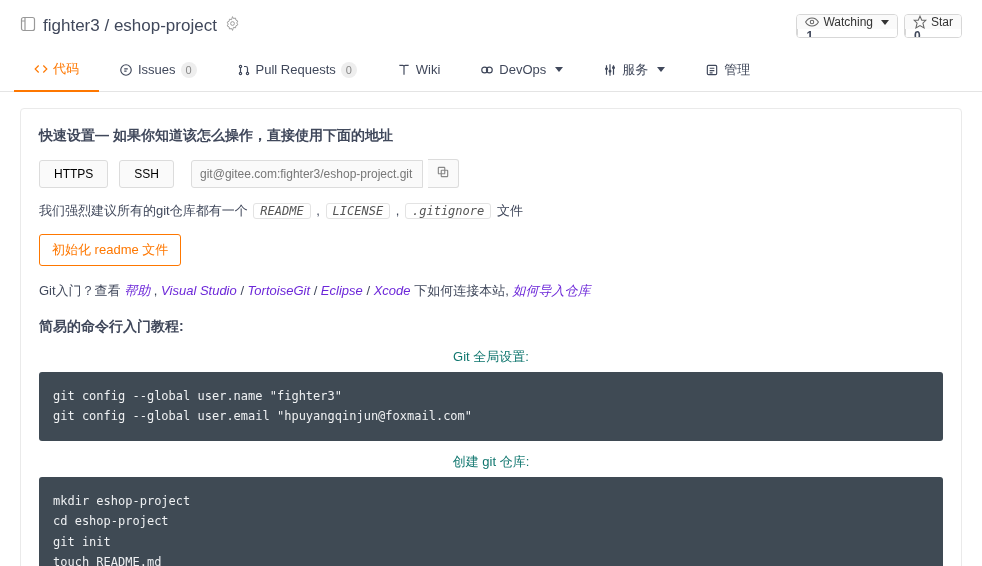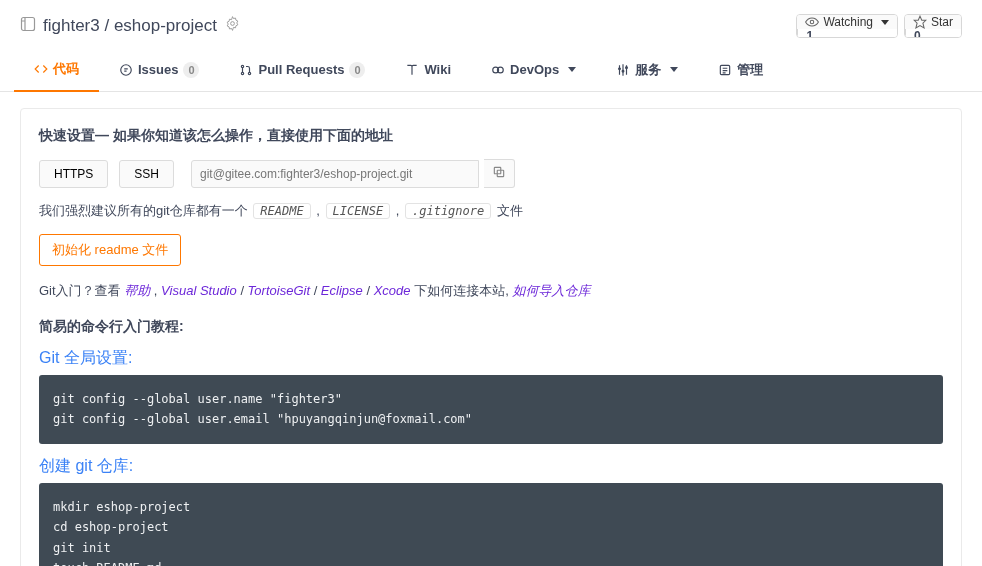--- a/index.html
+++ b/index.html
@@ -70,21 +70,20 @@
       gap: 0;
       font-size: 13px;
     }
     .tab {
       display: flex;
       align-items: center;
       gap: 5px;
       padding: 12px 20px;
       color: #40485b;
       cursor: pointer;
-      font-weight: bold;
     }
     .tab.active {
       color: #fe7700;
       border-bottom: 2px solid #fe7700;
       margin-bottom: -1px;
     }
     .tab svg { color: currentColor; }
     .tab-badge {
       display: inline-flex;
       align-items: center;
@@ -131,21 +130,21 @@
       cursor: pointer;
       margin-right: 6px;
       border-radius: 3px;
     }
     .clone-input {
       border: 1px solid #dcdcdc;
       background: #fafafa;
       padding: 6px 8px;
       font-size: 12px;
       color: #777;
-      width: 288px;
+      width: 232px;
       border-radius: 3px 0 0 3px;
       margin-left: 6px;
     }
     .copy-btn {
       border: 1px solid #dcdcdc;
       border-left: 0;
       background: #fafafa;
       padding: 5px 8px;
       cursor: pointer;
       border-radius: 0 3px 3px 0;
@@ -181,23 +180,24 @@
       font-size: 13px;
       margin-bottom: 18px;
     }
     .git-intro a { color: #6d28d9; text-decoration: none; cursor: pointer; font-style: italic; }
     .section-title {
       font-size: 14px;
       font-weight: 600;
       margin: 14px 0 10px 0;
     }
     .sub-label {
-      font-size: 16px;
+      font-size: 13px;
       margin: 12px 0 6px 0;
-      color: #3b82f6;
+      color: #0f766e;
+      text-align: center;
     }
     .code-block {
       background: #3f4a54;
       color: #eef0f2;
       padding: 14px 14px;
       font-family: "Lucida Console", Monaco, monospace;
       font-size: 12px;
       line-height: 1.7;
       white-space: pre;
       border-radius: 3px;

